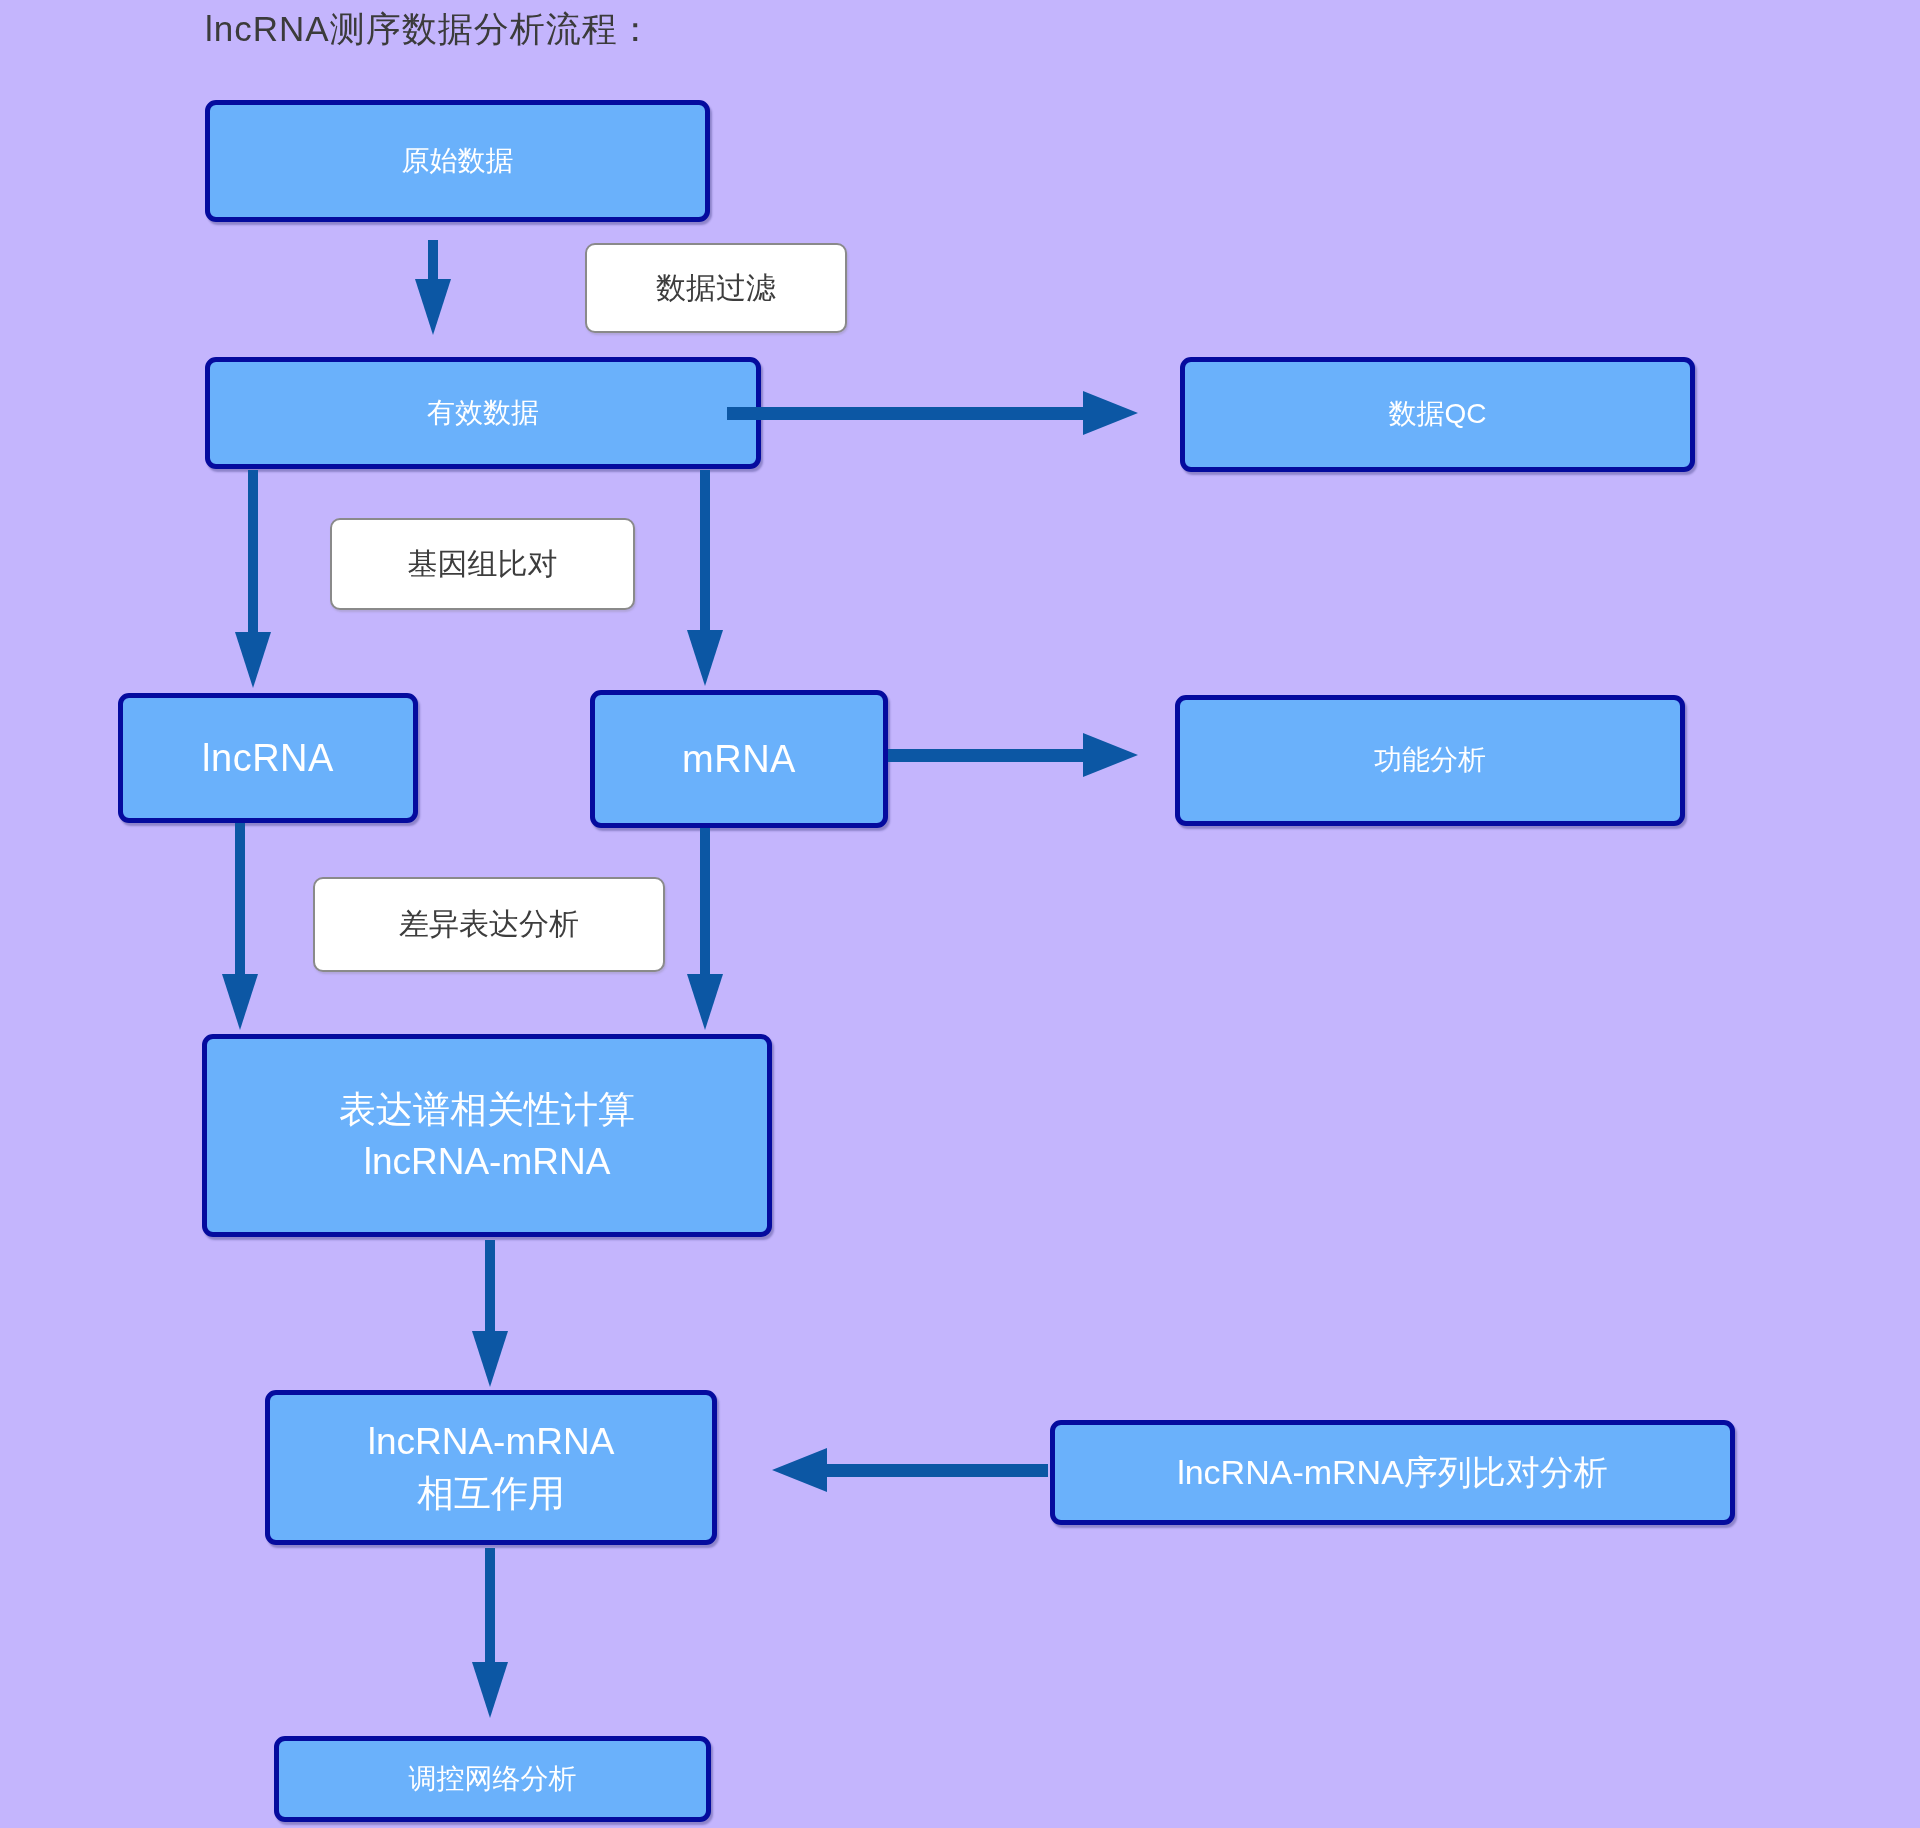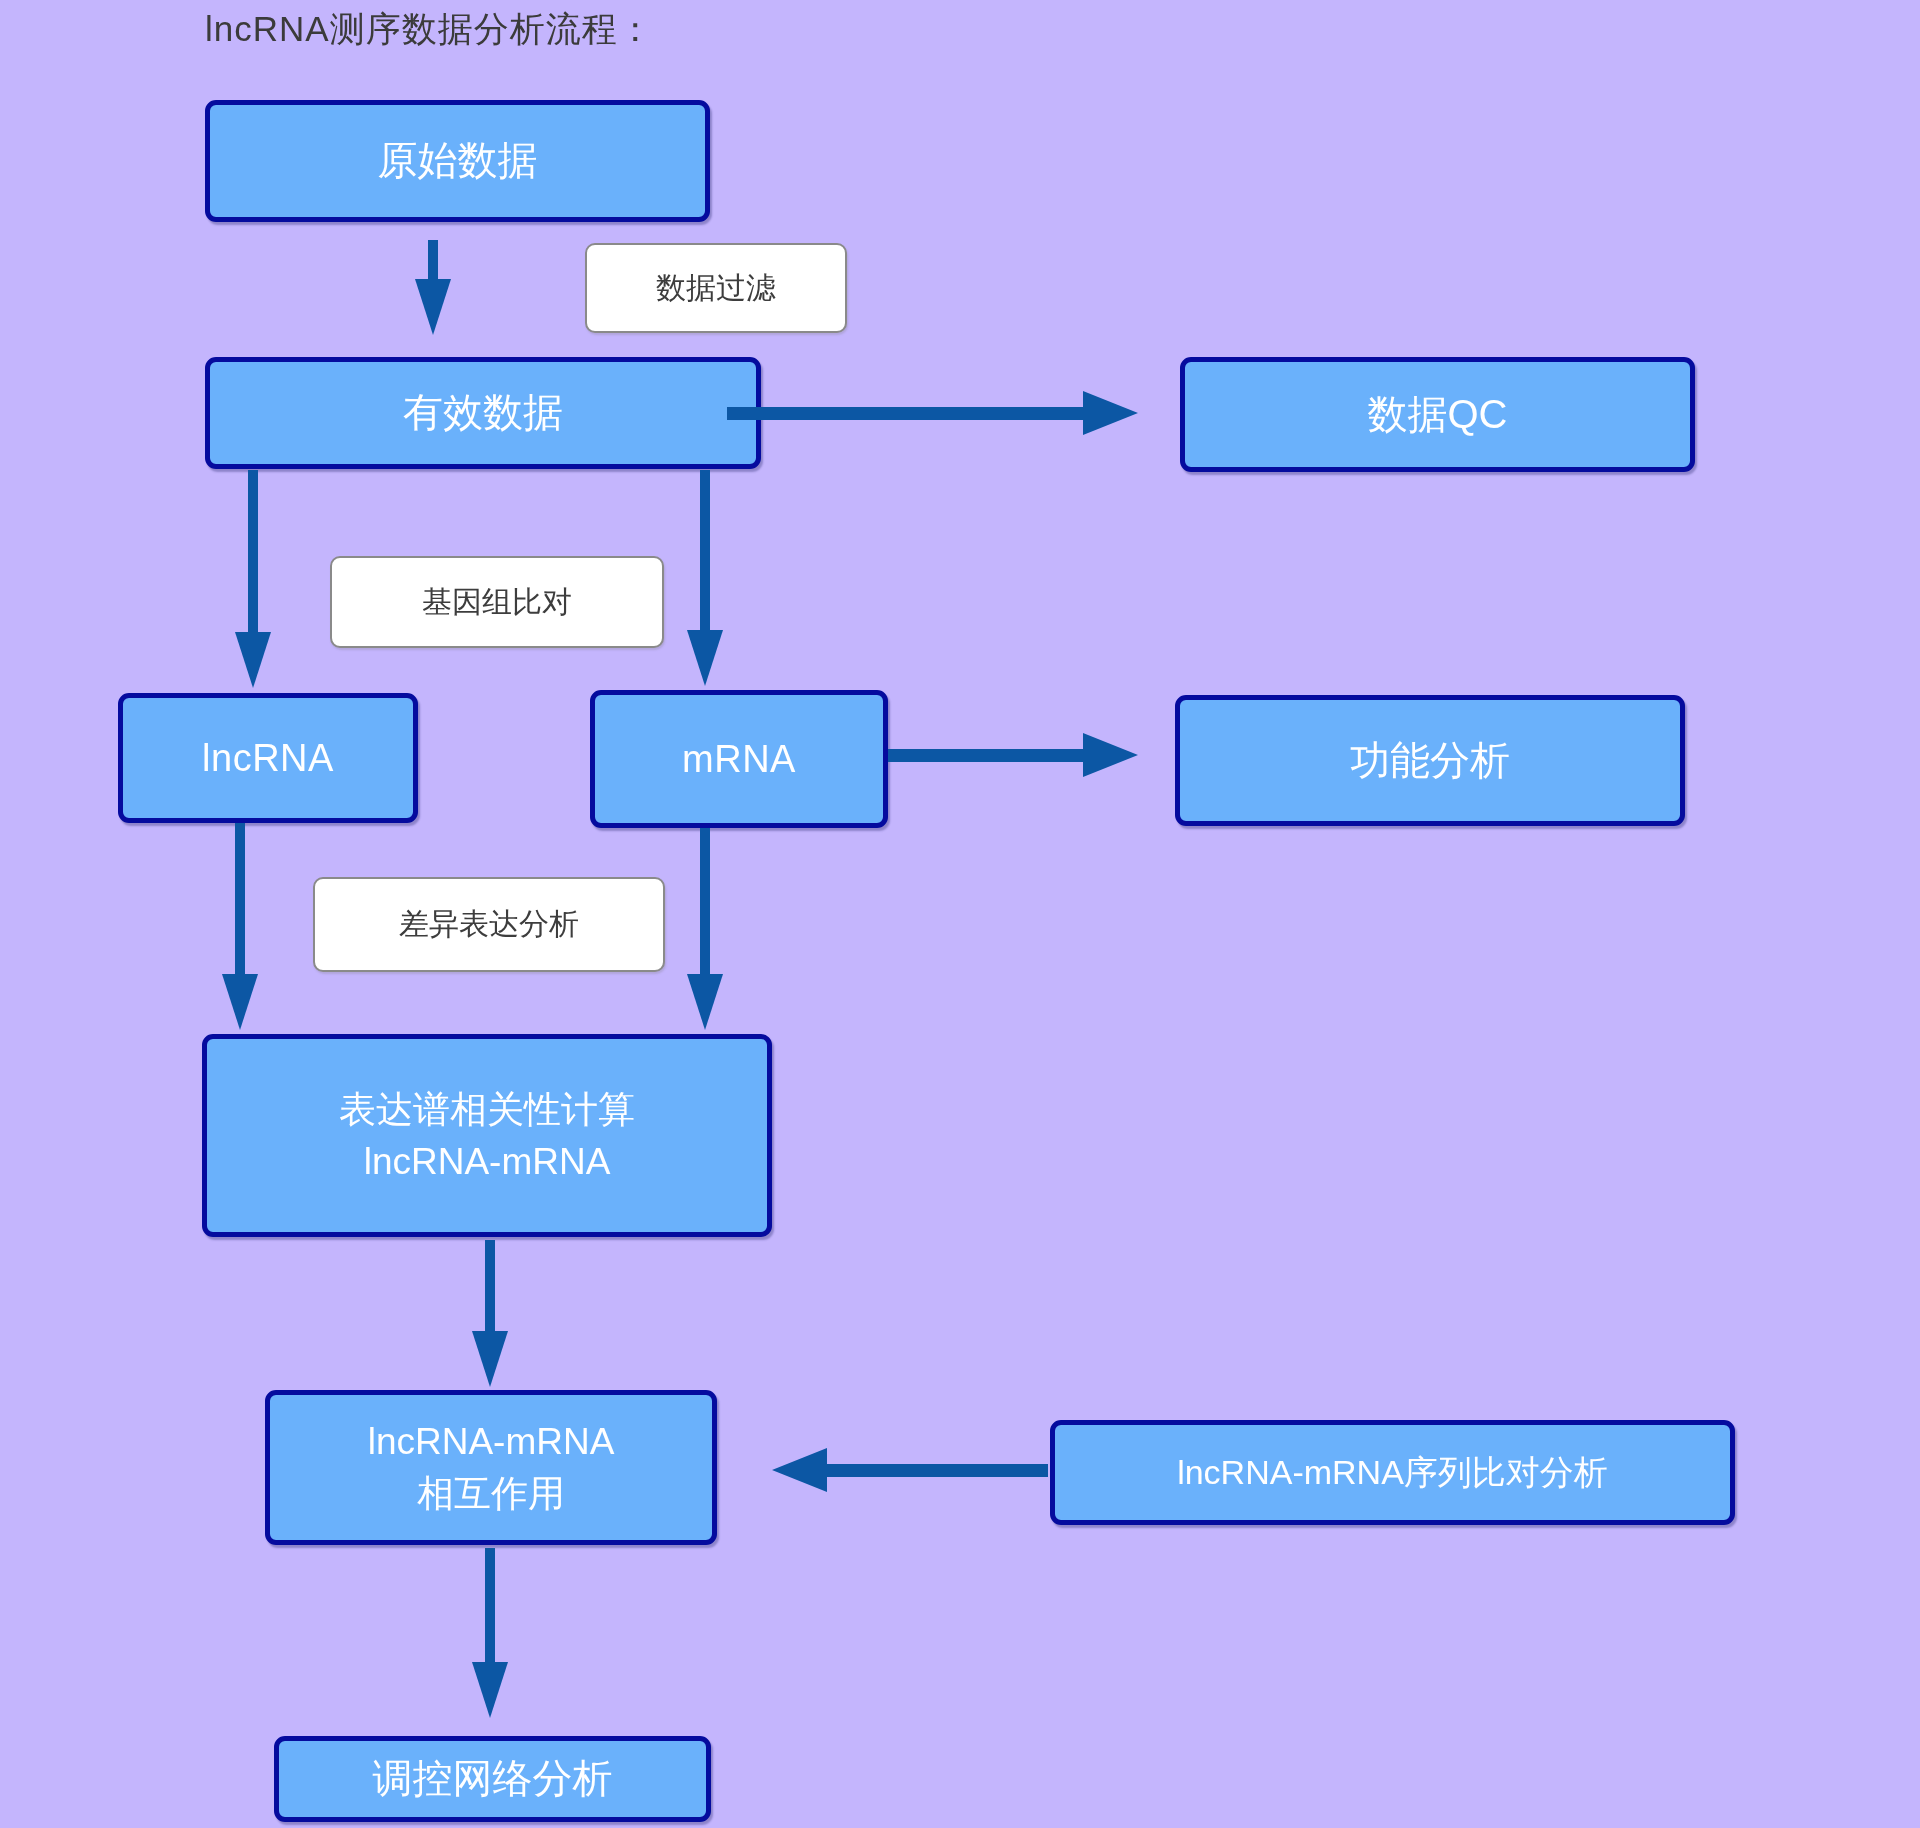--- a/index.html
+++ b/index.html
@@ -20,21 +20,21 @@
     font-size:35px;color:var(--title-text);letter-spacing:1px;
     white-space:nowrap;
   }
 
   .node{
     position:absolute;box-sizing:border-box;
     background:var(--node-fill);
     border:5px solid var(--node-border);
     border-radius:11px;
     display:flex;flex-direction:column;align-items:center;justify-content:center;
-    color:var(--node-text);font-size:40px;text-align:center;line-height:1.38;
+    color:var(--node-text);font-size:28px;text-align:center;line-height:1.38;
     box-shadow:2px 3px 2px rgba(15,20,90,0.30);
   }
   .node.big{font-size:37px;}
   .node.latin{font-size:38px;letter-spacing:0.5px;}
 
   .elabel{
     position:absolute;box-sizing:border-box;
     background:#ffffff;
     border:2px solid var(--label-border);
     border-radius:10px;
@@ -98,21 +98,21 @@
 
   <div class="node" style="left:1180px;top:357px;width:515px;height:115px">
     <span>数据QC</span>
   </div>
 
   <div class="arrow arrow-v" style="left:235px;top:470px;width:36px;height:218px">
     <div class="shaft"></div>
     <div class="head"></div>
   </div>
 
-  <div class="elabel" style="left:330px;top:556px;width:334px;height:92px">
+  <div class="elabel" style="left:330px;top:518px;width:305px;height:92px">
     <span>基因组比对</span>
   </div>
 
   <div class="arrow arrow-v" style="left:687px;top:470px;width:36px;height:216px">
     <div class="shaft"></div>
     <div class="head"></div>
   </div>
 
   <div class="node latin" style="left:118px;top:693px;width:300px;height:130px">
     <span>lncRNA</span>

